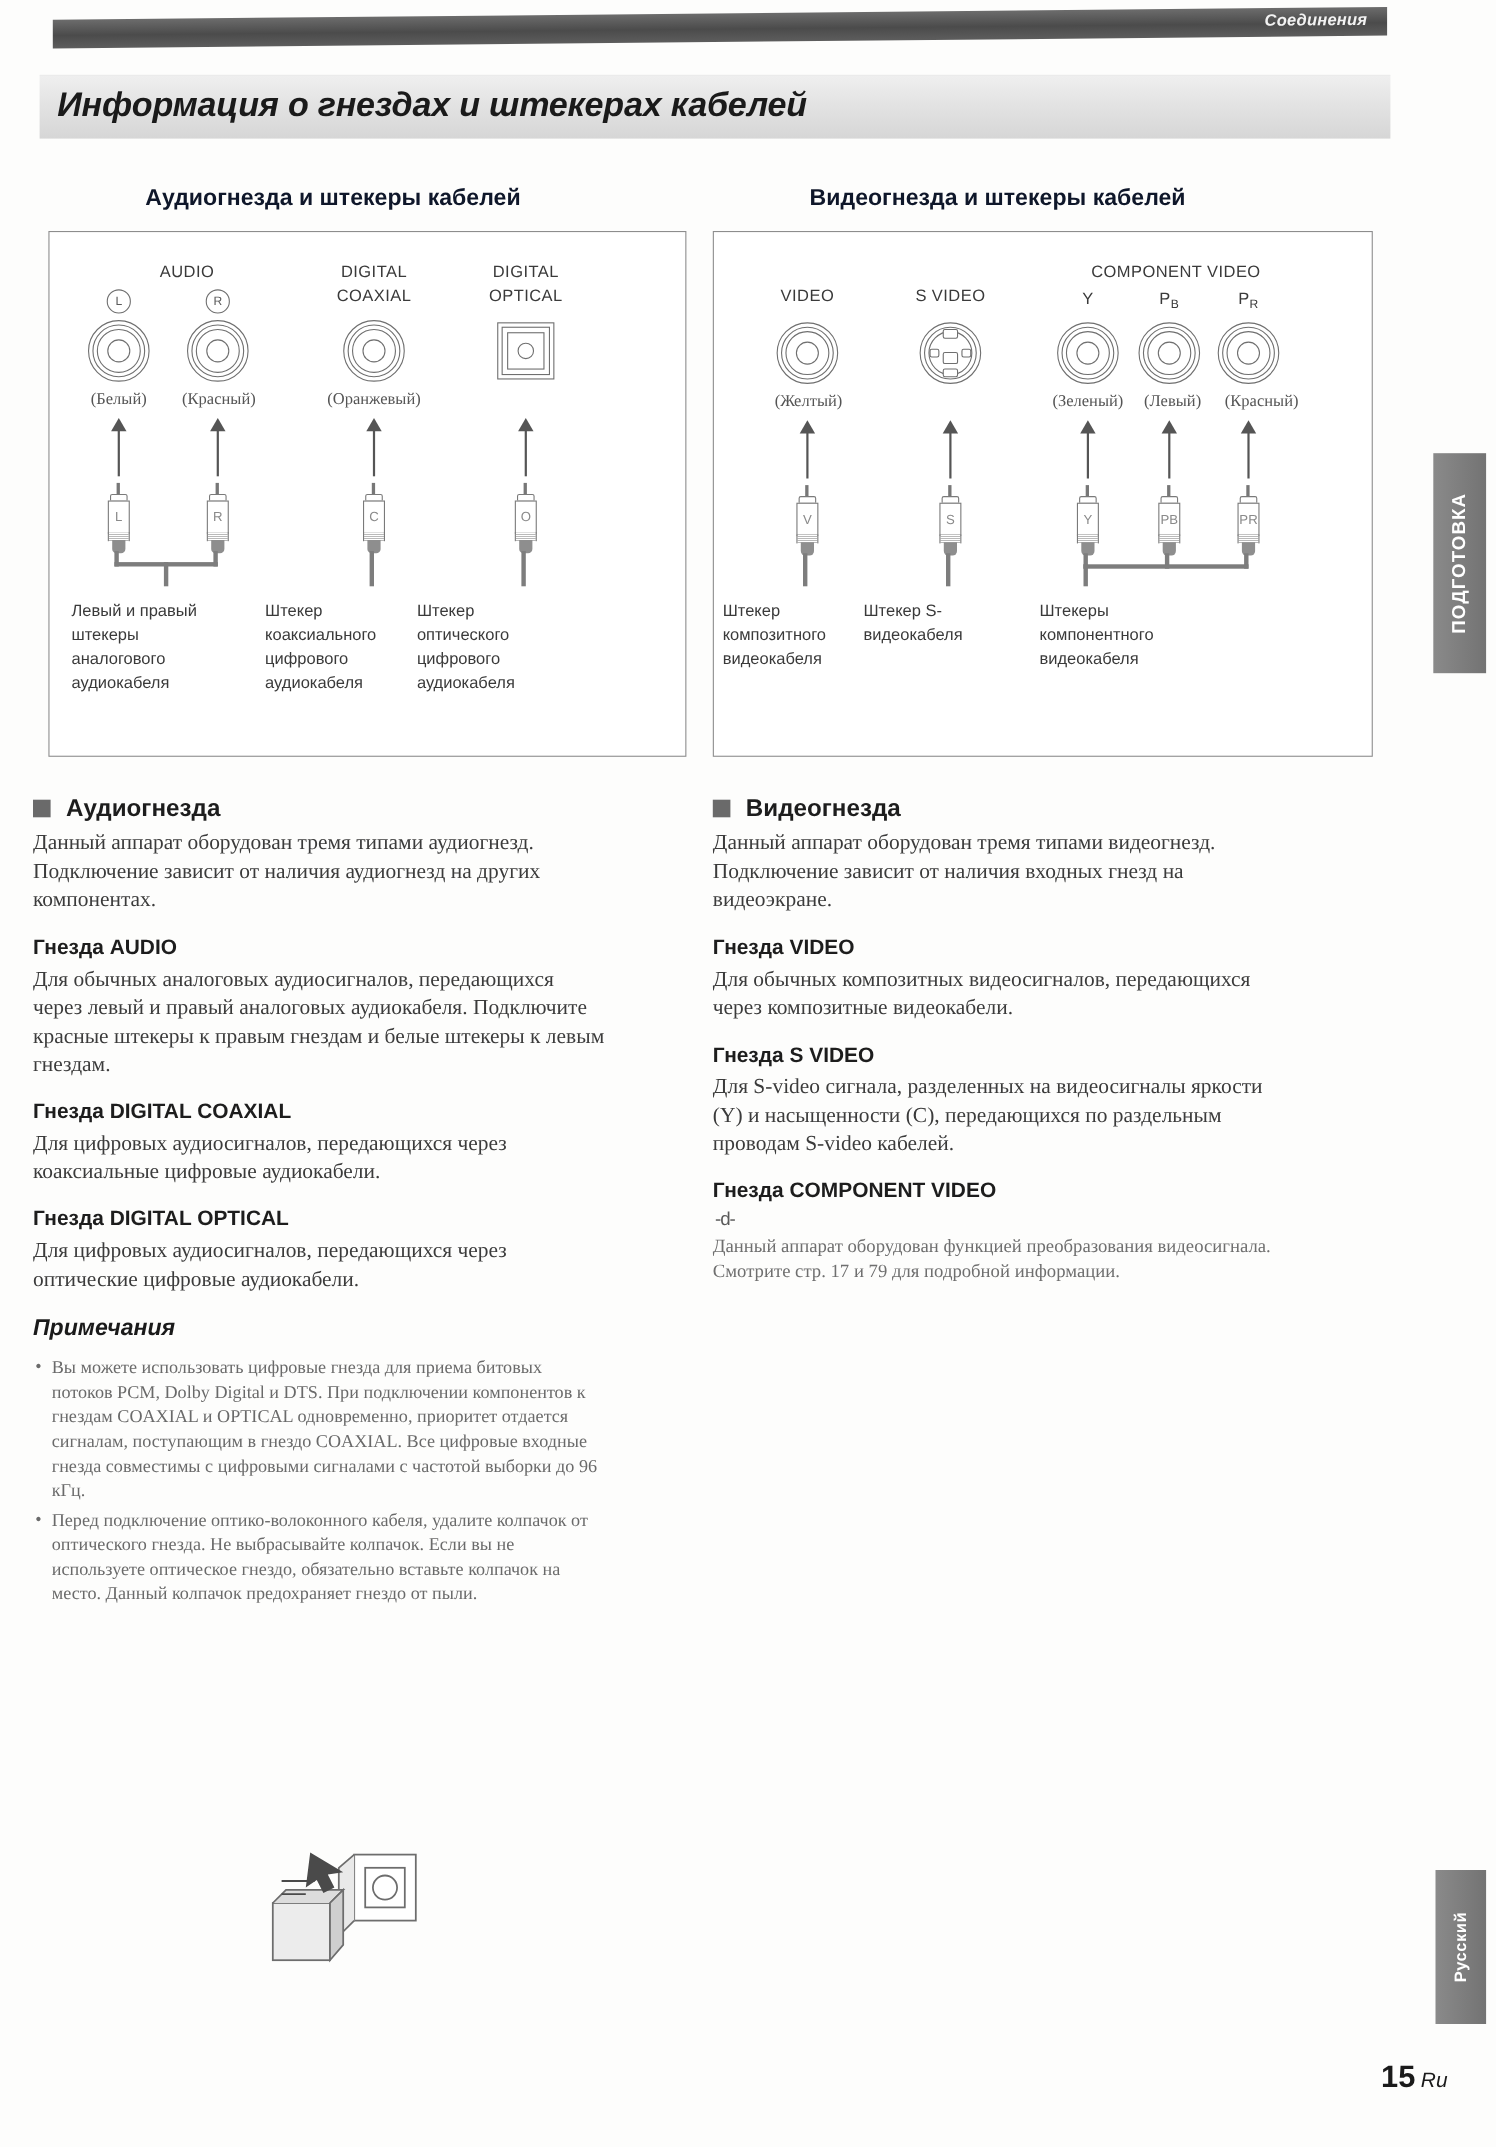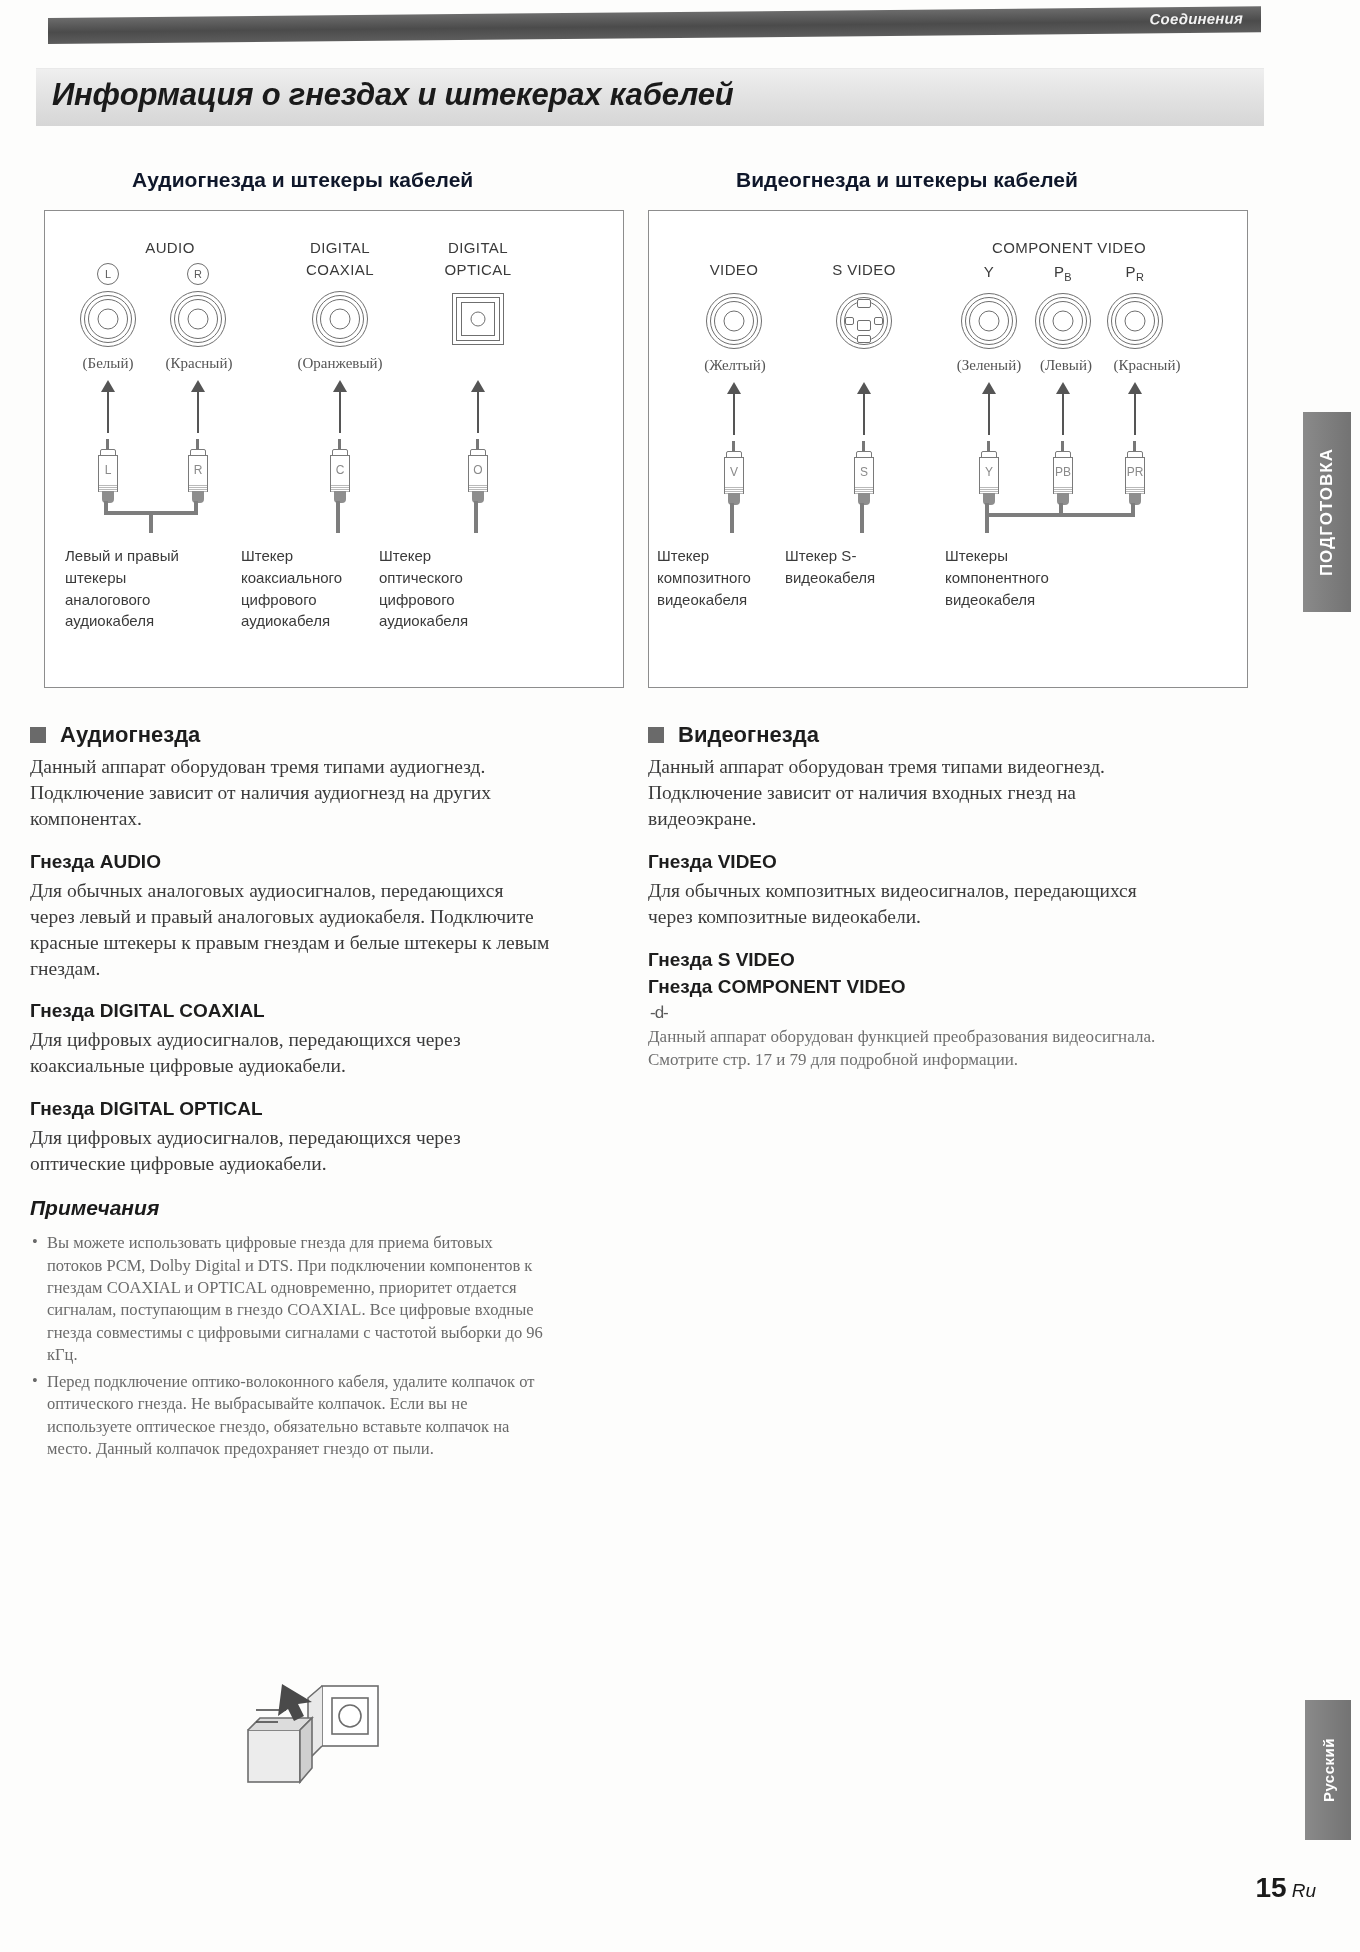--- a/index.html
+++ b/index.html
@@ -428,20 +428,21 @@
   <div class="sec-head">
     <span class="sq"></span>
     <span>Видеогнезда</span>
   </div>
   <p class="para">Данный аппарат оборудован тремя типами видеогнезд. Подключение зависит от наличия входных гнезд на видеоэкране.</p>
 
   <div class="sub-head">Гнезда VIDEO</div>
   <p class="para">Для обычных композитных видеосигналов, передающихся через композитные видеокабели.</p>
 
   <div class="sub-head">Гнезда S VIDEO</div>
+  <p class="para">Для S-video сигнала, разделенных на видеосигналы яркости (Y) и насыщенности (C), передающихся по раздельным проводам S-video кабелей.</p>
 
   <div class="sub-head">Гнезда COMPONENT VIDEO</div>
 
   <div class="tip-icon">-ԁ-</div>
   <p class="tip-text">Данный аппарат оборудован функцией преобразования видеосигнала. Смотрите стр. 17 и 79 для подробной информации.</p>
 </div>
 
 <div class="side-tab tab-prep">
   <span>ПОДГОТОВКА</span>
 </div>

